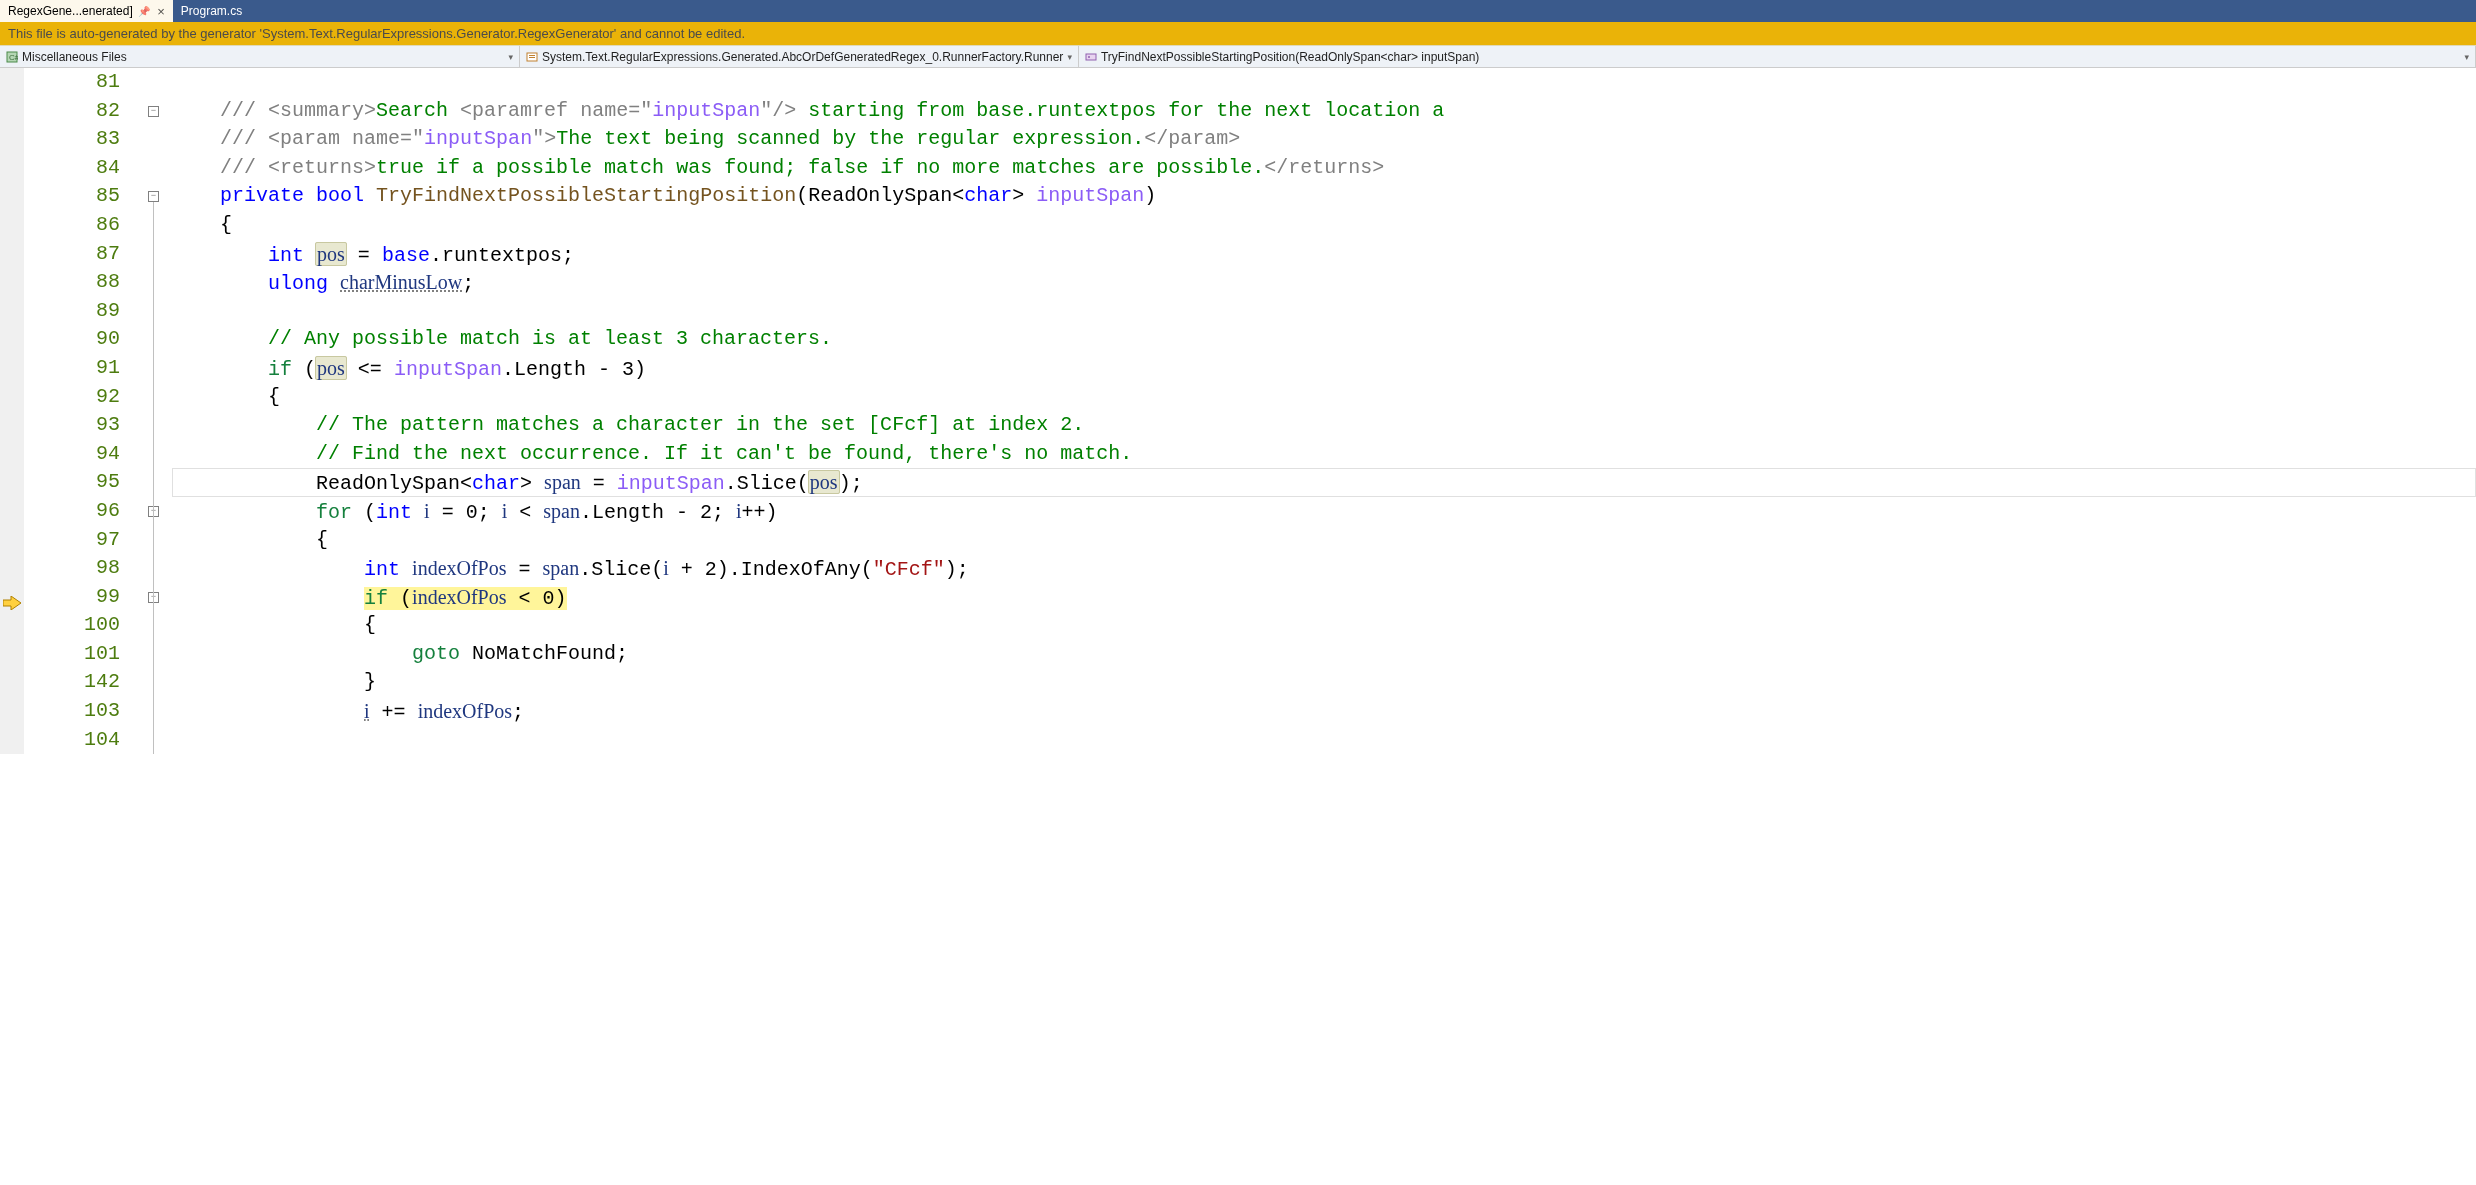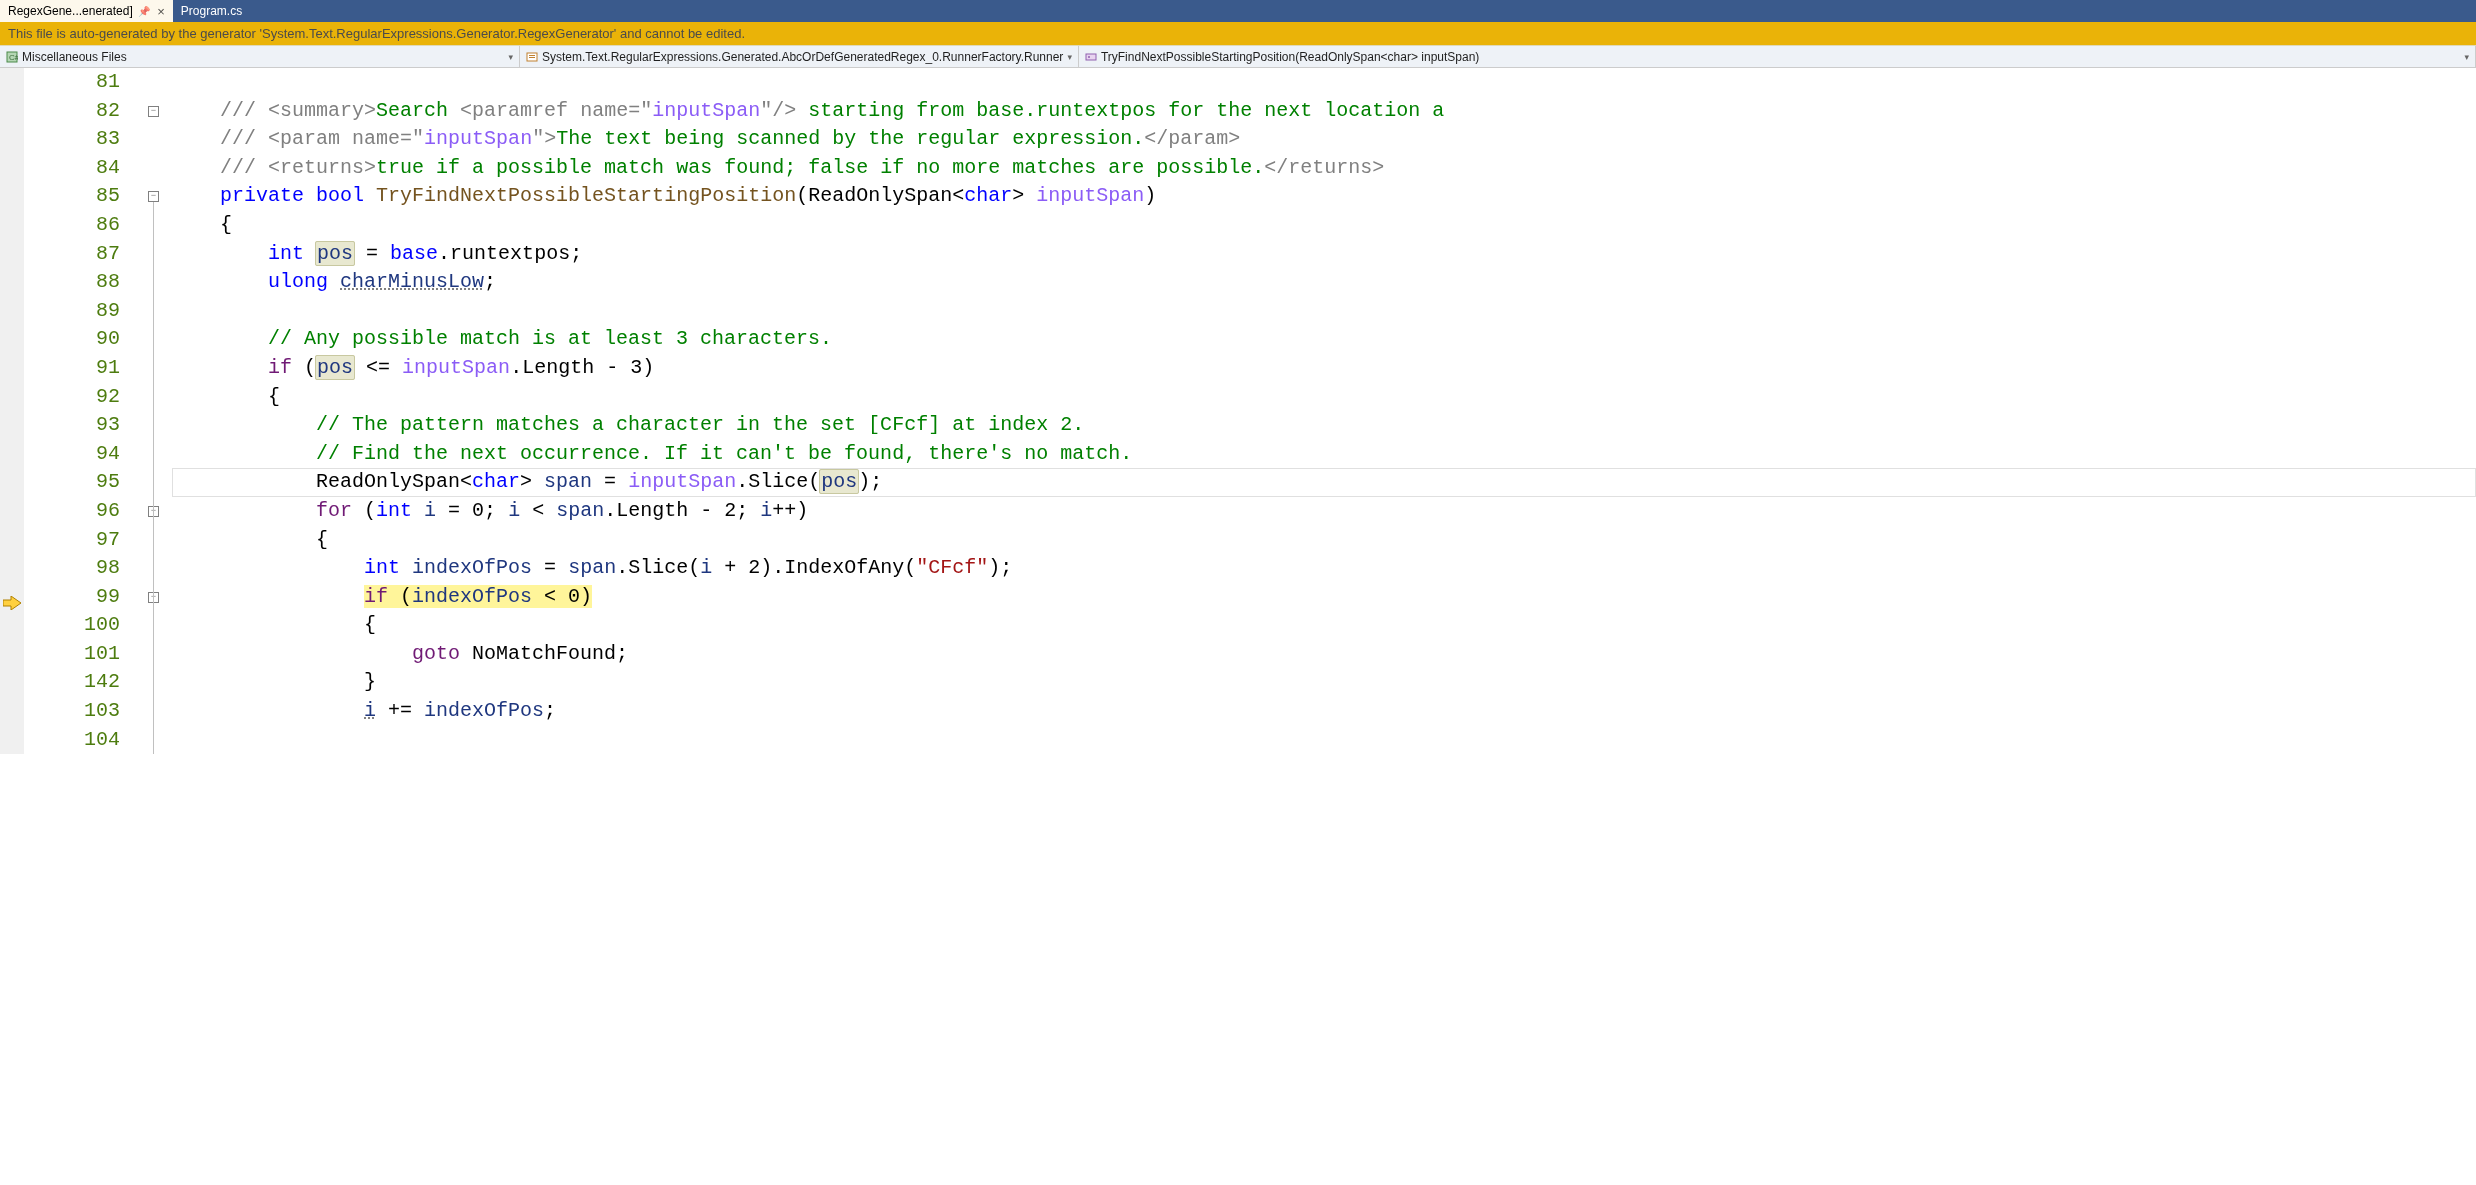--- a/index.html
+++ b/index.html
@@ -132,23 +132,23 @@
     border: 1px solid #e0e0e0;
     pointer-events:none;
   }
   .hl-var { background: #e8e8d0; border:1px solid #c8c8a0; border-radius:2px; padding:0 1px; margin:0 -1px;}
   .hl-step { background: #fff59a; }
   
   .c-kw { color: #0000ff; text-align: right; }
   .c-str { color: #a31515; }
   .c-comm { color: #008000; }
   .c-doc { color: #808080; }
-  .c-purple { color: #701a75; }
+  .c-purple { color: #15803d; }
   .c-method { color: #74531f; }
-  .c-field { color: #1f377f; }
+  .c-field { color: #1f377f; font-family: Liberation Serif, serif; }
   .c-param { color: #8b5cf6; }
   .c-black { color: #000000; }
   .uwave { text-decoration: underline dotted #808080; }
 </style>
 </head>
 <body>
 
 <div class="tab-bar">
   <div class="tab active">
     <span>RegexGene...enerated]</span>

